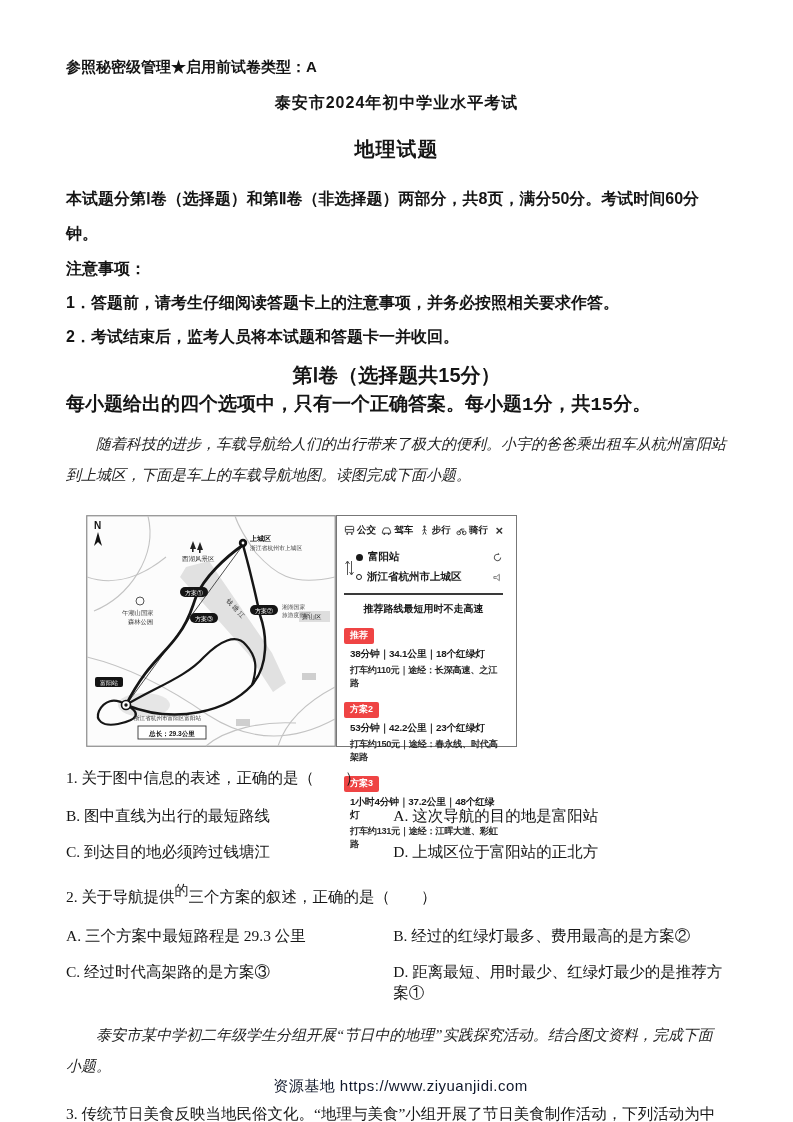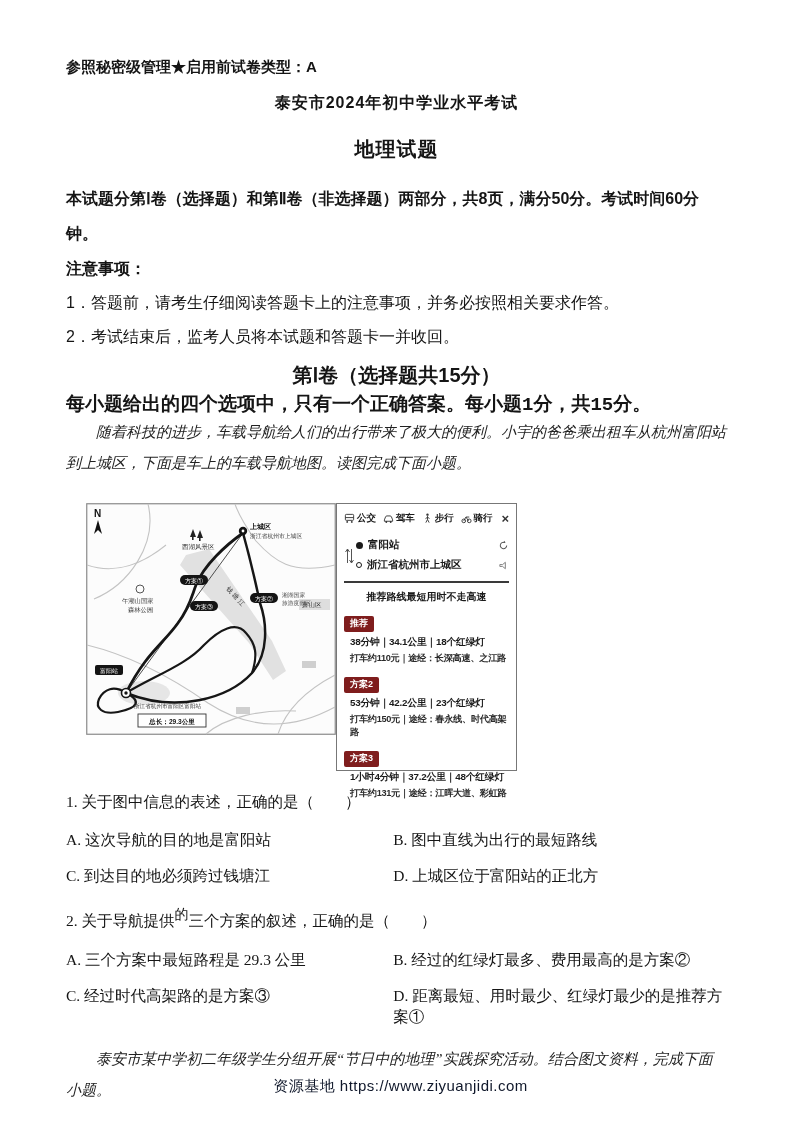--- a/index.html
+++ b/index.html
@@ -9,50 +9,50 @@
     font-family:"Liberation Serif", serif; color:#151515;
   }
   .content { padding:58px 66px 0 66px; }
 
   .kicker { font-family:"Liberation Sans", sans-serif; font-weight:bold; font-size:15px; }
   .h-title { font-family:"Liberation Sans", sans-serif; font-weight:bold; font-size:16px; text-align:center; margin-top:16px; letter-spacing:1px; }
   .h-sub   { font-family:"Liberation Sans", sans-serif; font-weight:bold; font-size:20px; text-align:center; margin-top:22px; letter-spacing:1px; }
 
   .intro { font-family:"Liberation Sans", sans-serif; font-weight:bold; font-size:16px; line-height:35px; margin-top:18px; }
   .notice-h { font-family:"Liberation Sans", sans-serif; font-weight:bold; font-size:16px; margin-top:8px; }
-  .notice-item { font-family:"Liberation Sans", sans-serif; font-weight:normal; font-size:16px; margin-top:13px; }
+  .notice-item { font-family:"Liberation Sans", sans-serif; font-weight:bold; font-size:16px; margin-top:13px; }
   .section-h { font-family:"Liberation Sans", sans-serif; font-weight:bold; font-size:20px; text-align:center; margin-top:14px; }
   .section-note { font-family:Liberation Mono, monospace; font-weight:bold; font-size:19px; margin-top:2px; }
-  .passage { font-style:italic; font-size:15px; line-height:31px; text-indent:2em; color:#222; }
+  .passage { font-style:italic; font-size:15px; line-height:31px; margin-top:12px; text-indent:2em; color:#222; }
 
   
   .figure { margin:24px 0 6px 20px; display:flex; align-items:flex-start; }
   .map-wrap { width:250px; height:232px; background:#fdfdfd; }
   svg text { font-family:"Liberation Sans", sans-serif; }
 
   .panel {
-    width:181px; height:268px; border:1.5px solid #777; background:#fff;
-    font-family:"Liberation Sans", sans-serif; color:#1a1a1a; padding:7px 7px 0 7px;
+    width:181px; height:232px; border:1.5px solid #777; background:#fff;
+    font-family:"Liberation Sans", sans-serif; color:#1a1a1a; padding:7px 13px 0 7px;
   }
   .modes { display:flex; align-items:center; font-size:9.5px; font-weight:bold; gap:2px; }
   .mode { display:flex; align-items:center; gap:2px; flex:1; }
   .mode svg { flex:0 0 auto; }
   .close-x { font-size:13px; font-weight:bold; color:#333; padding-left:2px; cursor:default; }
   .od { display:flex; margin-top:9px; }
   .od-swap { width:12px; padding-top:8px; }
   .od-rows { flex:1; }
   .od-row { display:flex; align-items:center; height:20px; font-size:10.5px; font-weight:bold; }
   .dot { width:7px; height:7px; border-radius:50%; margin-right:5px; flex:0 0 auto; }
   .dot.start { background:#1a1a1a; }
   .dot.end { border:1.5px solid #1a1a1a; background:#fff; width:6px; height:6px; }
   .od-row .grow { flex:1; }
   .od-sep { border-top:2px solid #3a3a3a; margin-top:6px; }
   .tabs { display:flex; justify-content:center; margin-top:7px; font-size:10px; font-weight:bold; padding:0 2px; }
   .route { margin-top:8px; }
-  .badge { display:inline-block; background:#7f1d1d; color:#fff; font-size:9px; font-weight:bold; padding:1px 6px 2px 6px; border-radius:2px; }
+  .badge { display:inline-block; background:#ef4444; color:#fff; font-size:9px; font-weight:bold; padding:1px 6px 2px 6px; border-radius:2px; }
   .r-info { font-size:9.8px; font-weight:bold; margin:4px 0 0 6px; letter-spacing:-0.2px; }
   .r-detail { font-size:9.2px; font-weight:bold; color:#2b2b2b; margin:3px 0 0 6px; letter-spacing:-0.3px; }
 
   .q-stem { font-size:15.5px; margin-top:18px; line-height:26px; }
   .opt-row { display:flex; margin-top:15px; font-size:15.5px; }
   .opt-row .opt:first-child { width:49.5%; }
   .opt-row .opt:last-child { flex:1; }
   .sup { position:relative; top:-7px; font-size:14px; }
   .q3-stem { font-size:15.5px; margin-top:14px; line-height:35px; }
 
@@ -234,22 +234,22 @@
       <div class="route">
         <span class="badge">方案3</span>
         <div class="r-info">1小时4分钟｜37.2公里｜48个红绿灯</div>
         <div class="r-detail">打车约131元｜途经：江晖大道、彩虹路</div>
       </div>
     </div>
   </div>
 
   <div class="q-stem">1. 关于图中信息的表述，正确的是（　　）</div>
   <div class="opt-row">
+    <div class="opt">B. 图中直线为出行的最短路线</div>
     <div class="opt">A. 这次导航的目的地是富阳站</div>
-    <div class="opt">B. 图中直线为出行的最短路线</div>
   </div>
   <div class="opt-row">
     <div class="opt">C. 到达目的地必须跨过钱塘江</div>
     <div class="opt">D. 上城区位于富阳站的正北方</div>
   </div>
 
   <div class="q-stem" style="margin-top:21px;"><span>2. 关于导航提供</span><span class="sup">的</span><span>三个方案的叙述，正确的是（　　）</span></div>
   <div class="opt-row">
     <div class="opt">A. 三个方案中最短路程是 29.3 公里</div>
     <div class="opt">B. 经过的红绿灯最多、费用最高的是方案②</div>

